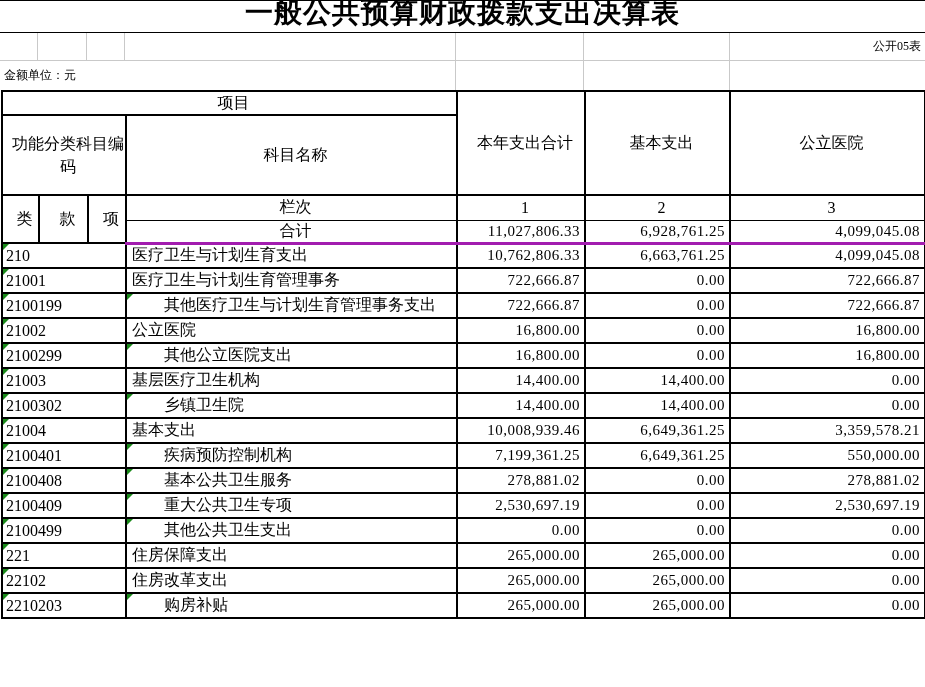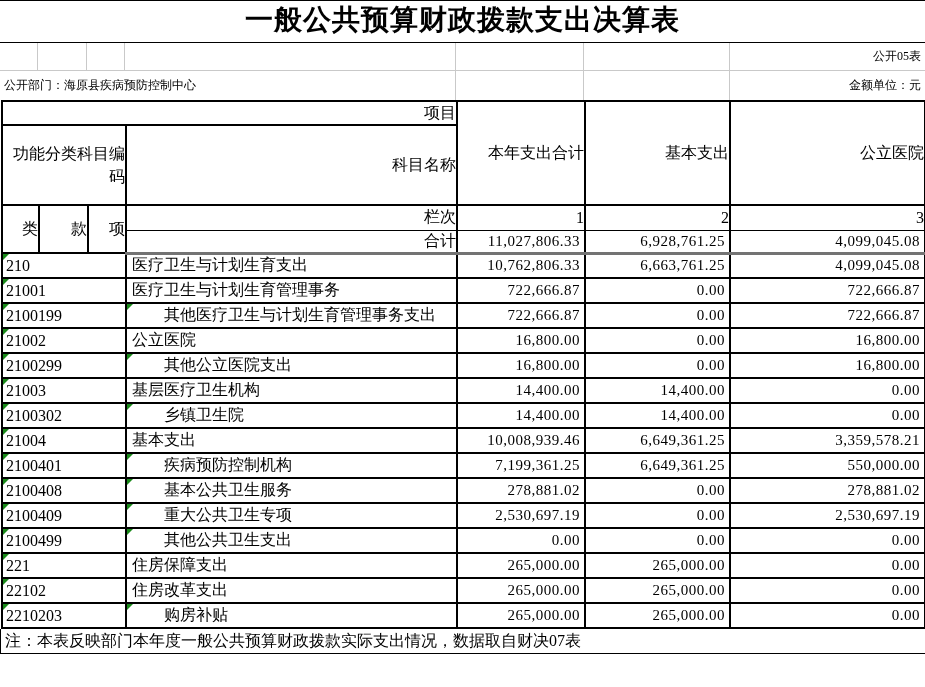--- a/index.html
+++ b/index.html
@@ -1,39 +1,39 @@
 <!DOCTYPE html>
 <html><head>
 <meta charset="utf-8">
 <style>
   * { margin:0; padding:0; box-sizing:border-box; }
   body { background:#ffffff; font-family:"Liberation Serif","DejaVu Serif",serif; color:#000; }
   #page { position:relative; width:925px; height:687px; background:#fff; overflow:hidden; }
 
   
-  .title-row { height:43px; border-top:1px solid #000; border-bottom:1px solid #000;
-               display:flex; align-items:flex-start; justify-content:center; }
+  .title-row { height:33px; border-top:1px solid #000; border-bottom:1px solid #000;
+               display:flex; align-items:flex-end; justify-content:center; }
   .title-row h1 { font-size:28px; font-weight:bold; letter-spacing:1px; }
 
   .info-row { position:relative; display:flex; align-items:center; font-size:12px; }
   .info-row-1 { height:28px; border-bottom:1px solid #c9c9c9; justify-content:flex-end; }
   .info-row-2 { height:29px; justify-content:space-between; }
   .info-row .txt { padding:0 4px; white-space:nowrap; }
   .gl { position:absolute; top:0; bottom:0; width:1px; background:#c9c9c9; }
 
   
   table { border-collapse:collapse; table-layout:fixed; width:923px; margin-left:1px;
           border:2px solid #000; }
   td { border:2px solid #000; font-size:16px; overflow:hidden; white-space:nowrap;
        vertical-align:middle; position:relative; background:#fff; }
-  .hdr { text-align:right;padding-left:8px; }
+  .hdr { text-align:center;padding-left:8px; }
   tr.r-project td { height:24px; }
   tr.r-funccode td { height:80px; line-height:1.45; white-space:normal; }
   tr.r-lanci td { height:25px; border-bottom:1px solid #000; }
-  tr.r-total td { height:23px; border-top:1px solid #000; border-bottom:3px solid #737373; }
+  tr.r-total td { height:23px; border-top:1px solid #000; border-bottom:3px solid #a21caf; }
   td.rowspan2 { border-bottom:3px solid #000; }
   tr.data-row td { height:25px; }
   td.code { text-align:left; padding-left:3px; font-size:16px; }
   td.name { text-align:left; padding-left:5px; }
   td.name.ind { padding-left:37px; }
   td.num { text-align:right; padding-right:4px; font-size:15px; letter-spacing:0.5px; }
   .flag { position:absolute; top:0; left:0; width:0; height:0;
           border-top:6px solid #1a8a1a; border-right:6px solid transparent; }
 
   
@@ -56,21 +56,20 @@
     <span class="gl" style="left:455px"></span>
     <span class="gl" style="left:583px"></span>
     <span class="gl" style="left:729px"></span>
     <span class="txt">公开05表</span>
   </div>
 
   <div class="info-row info-row-2">
     <span class="gl" style="left:455px"></span>
     <span class="gl" style="left:583px"></span>
     <span class="gl" style="left:729px"></span>
-    <span class="txt">公开部门：海原县疾病预防控制中心</span>
     <span class="txt">金额单位：元</span>
   </div>
 
   <table>
     <colgroup>
       <col style="width:37px">
         <col style="width:49px">
         <col style="width:38px">
       <col style="width:331px">
         <col style="width:128px">
@@ -206,15 +205,14 @@
         <tr class="data-row">
           <td colspan="3" class="code"><span class="flag"></span>2210203</td>
           <td class="name ind"><span class="flag"></span>购房补贴</td>
           <td class="num">265,000.00</td>
           <td class="num">265,000.00</td>
           <td class="num">0.00</td>
         </tr>
       </tbody>
   </table>
 
-  <div class="note-row">注：本表反映部门本年度一般公共预算财政拨款实际支出情况，数据取自财决07表</div>
 
 </div>
 
 </body></html>

